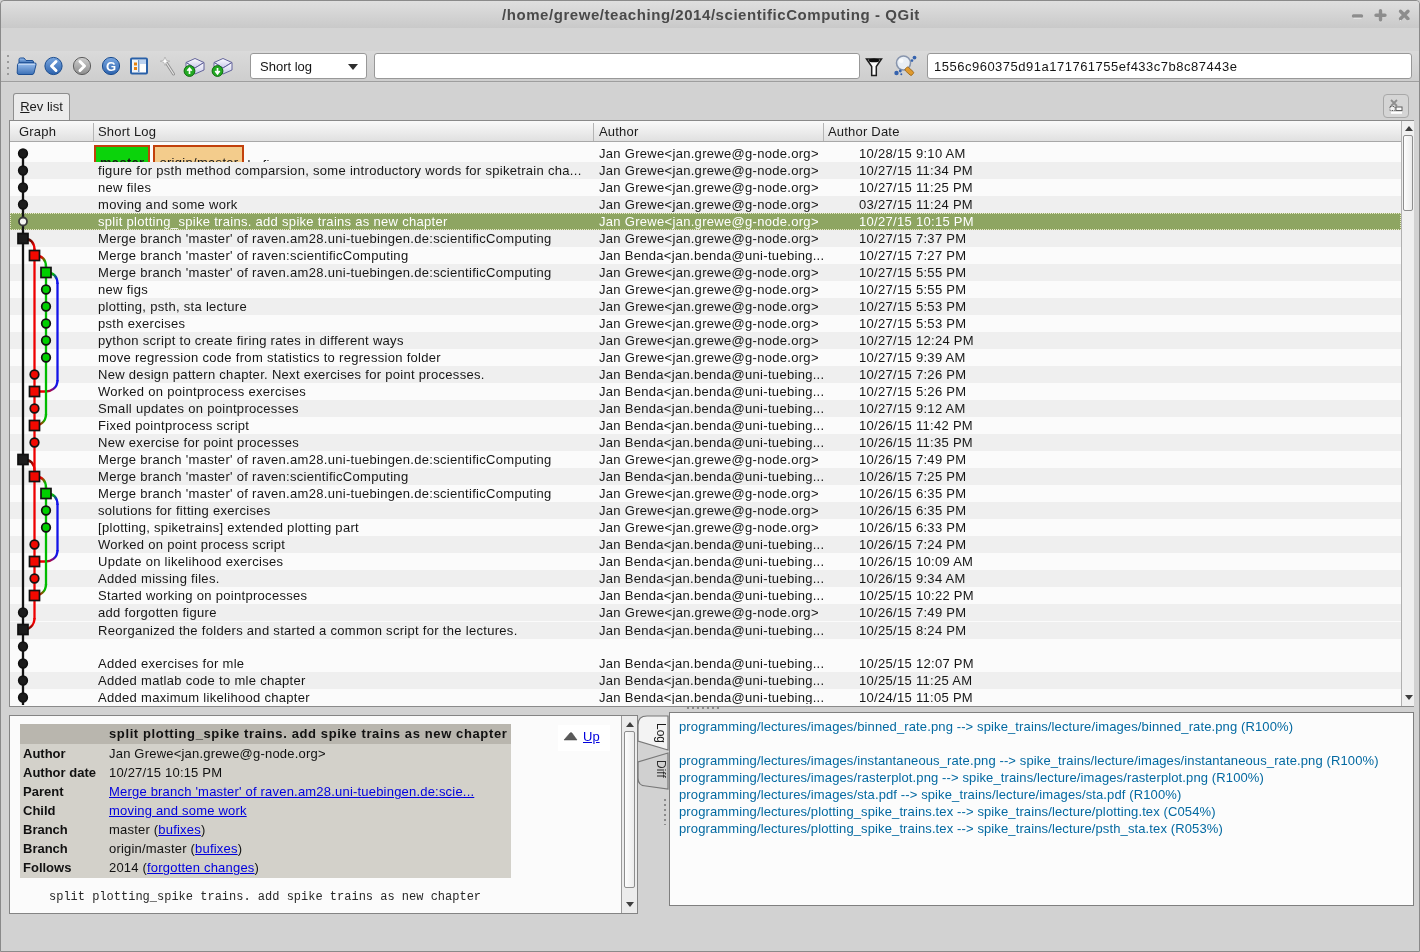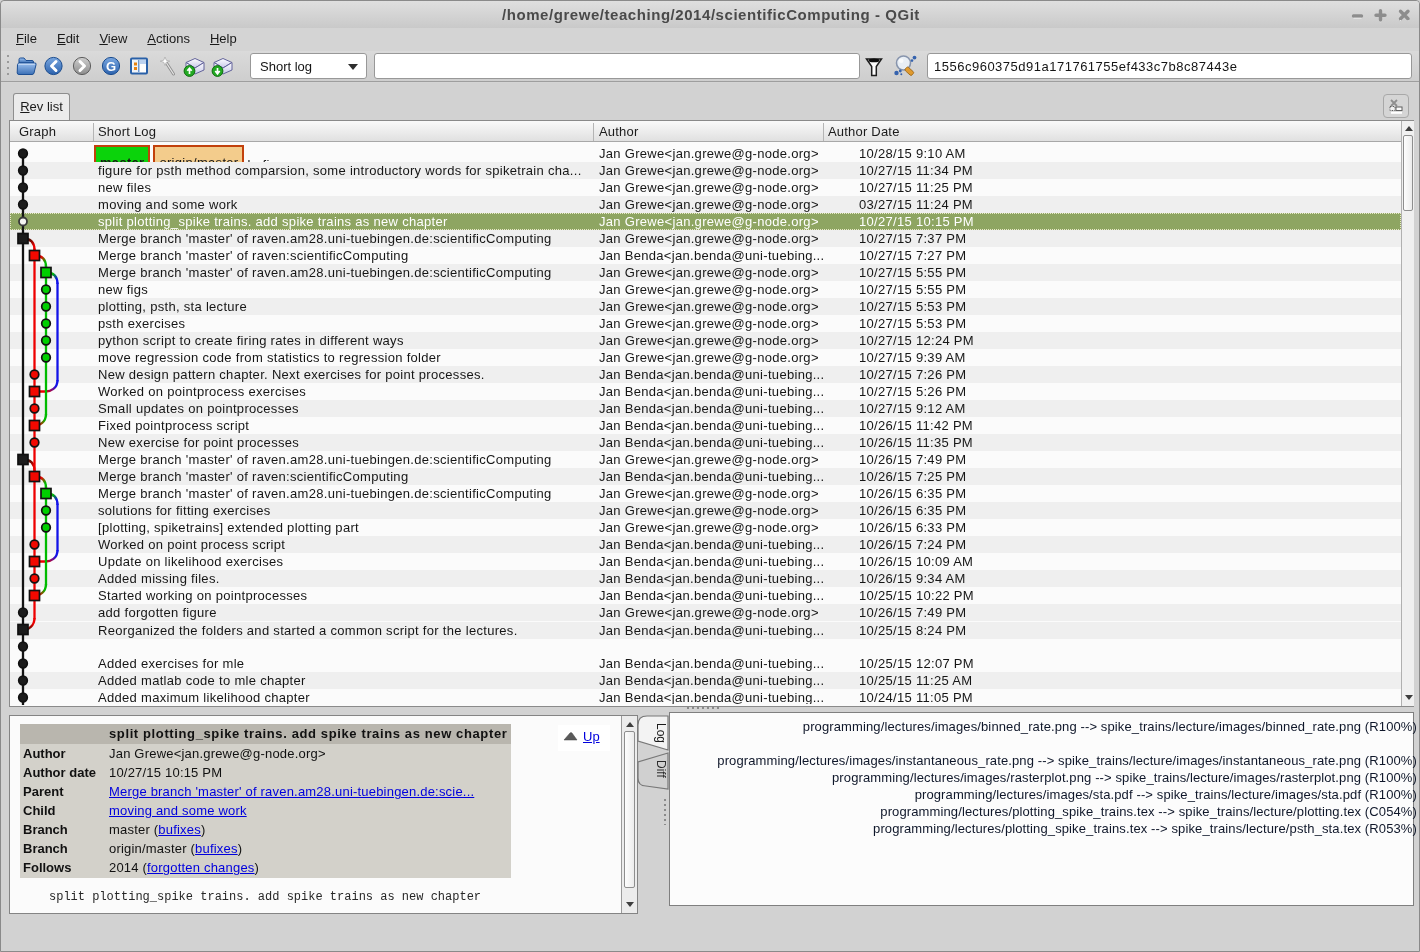--- a/index.html
+++ b/index.html
@@ -61,21 +61,21 @@
 .blabel { position:absolute; left:3px; font-weight:bold; }
 .bval { position:absolute; left:89px; letter-spacing:0.2px; }
 a, .lnk { color:#0000dd; text-decoration:underline; }
 #monomsg { position:absolute; left:39px; top:174px; font-family:"Liberation Mono",monospace;
   font-size:12px; color:#262626; }
 #vsb2 { position:absolute; left:611px; top:0; width:16px; height:197px;
   background:#ececec; border-left:1px solid #9a9a9a; }
 #bpanel-r { position:absolute; left:668px; top:629px; width:745px; height:194px;
   background:#fcfcfc; border:1px solid #7f7f7f; }
 .fline { position:absolute; left:9px; width:738px; height:17px; line-height:17px;
-  font-size:13px; color:#0f172a; white-space:nowrap; letter-spacing:0.12px;text-align:right; }
+  font-size:13px; color:#0369a1; white-space:nowrap; letter-spacing:0.12px; }
 .brow { position:absolute; left:0; width:491px; height:19px; line-height:19px; }
 #btitle span { line-height:16px; }
 .sbarrow { position:absolute; width:0; height:0; }
 .sbthumb { position:absolute; background:linear-gradient(90deg,#fdfdfd,#ececec);
   border:1px solid #8e8e8e; border-radius:2px; }
 </style>
 </head>
 <body>
 <div id="win">
   <div id="titlebar">
@@ -86,21 +86,20 @@
 <path d="M29 14.2 L38 14.2 M33.5 9.7 L33.5 18.7"></path>
 <path d="M53.5 10.2 L61 17.8 M61 10.2 L53.5 17.8"></path>
 </g>
 <g stroke="#f2f2f2" stroke-width="1" opacity="0.8">
 <path d="M6.5 17.2 L14.5 17.2"></path>
 <path d="M33.5 21 L33.5 21.3"></path>
 <path d="M53 19.5 L54 19.5 M60.6 19.5 L61.6 19.5"></path>
 </g>
 </svg>
   </div>
-  <div id="menubar"><span class="mitem"><u>F</u>ile</span><span class="mitem"><u>E</u>dit</span><span class="mitem"><u>V</u>iew</span><span class="mitem"><u>A</u>ctions</span><span class="mitem"><u>H</u>elp</span></div>
   <div id="toolbar">
     <div id="tbicons">
 <div style="position:absolute;left:6px;top:4px;width:2px;height:23px;background-image:repeating-linear-gradient(#9a9a9a 0,#9a9a9a 2px,transparent 2px,transparent 6px);"></div>
 <svg width="230" height="26" viewBox="0 0 230 26" style="position:absolute;left:12px;top:3px;" xmlns="http://www.w3.org/2000/svg">
 <defs>
 <linearGradient id="blu" x1="0" y1="0" x2="0" y2="1">
               <stop offset="0" stop-color="#7aa7e0"></stop>
               <stop offset="1" stop-color="#2c62ad"></stop>
             </linearGradient>
 <linearGradient id="gry" x1="0" y1="0" x2="0" y2="1">

